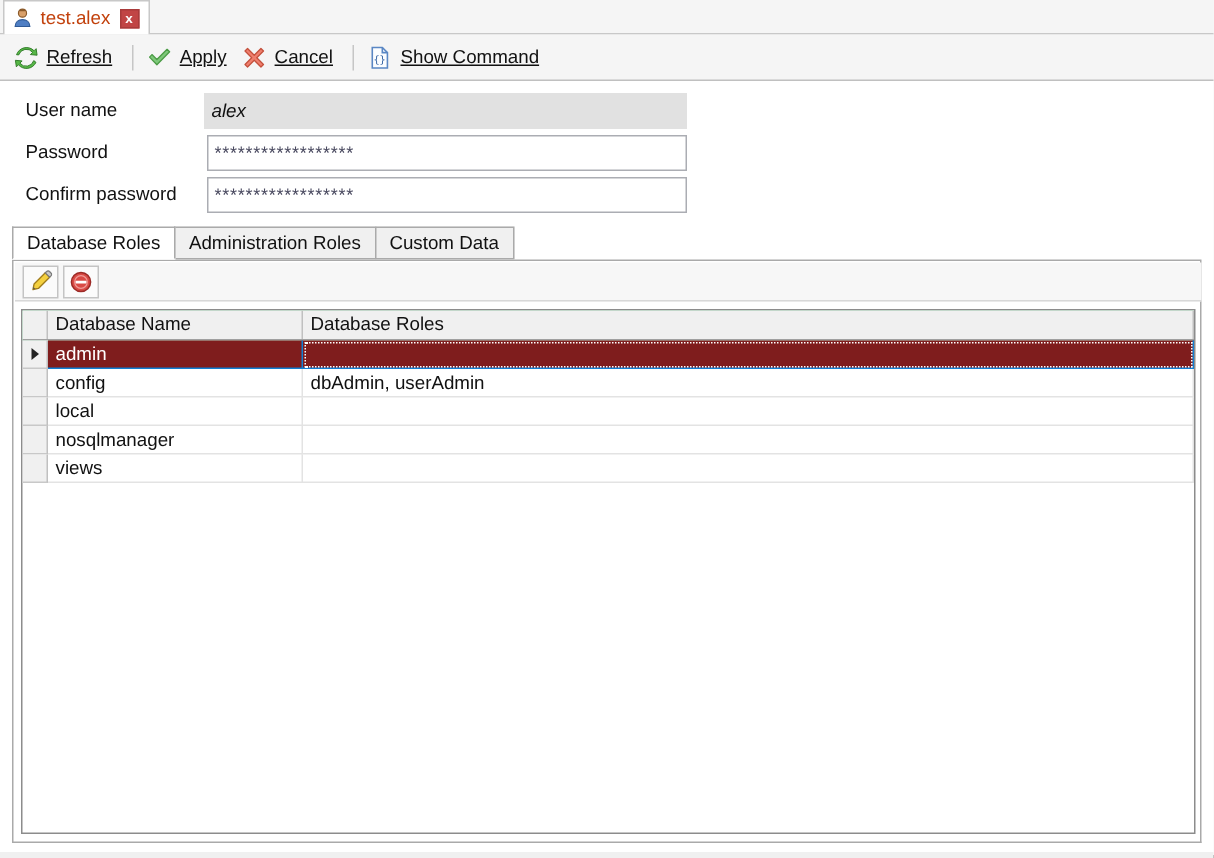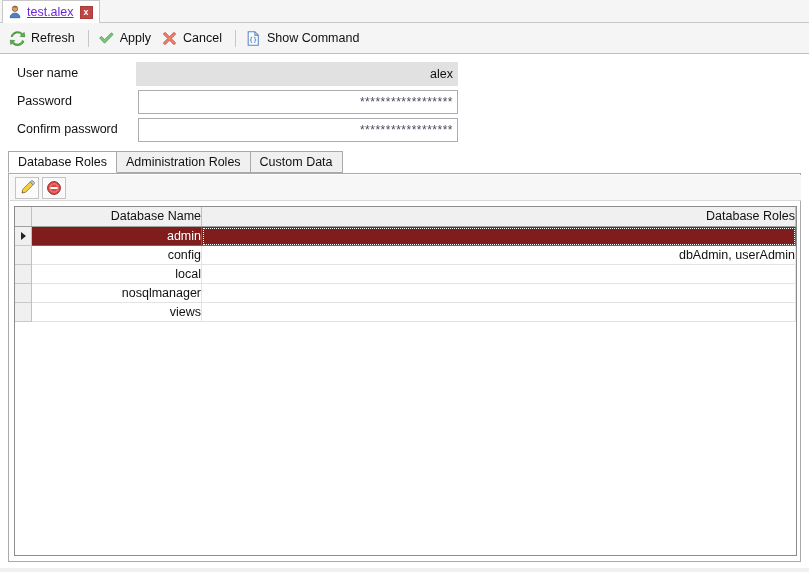--- a/index.html
+++ b/index.html
@@ -44,24 +44,23 @@
     align-items: center;
     padding: 0 6px 0 5px;
     background: #ffffff;
     border-left: 1px solid #c8c8c8;
     border-right: 1px solid #c8c8c8;
     border-top: 1px solid #c8c8c8;
     box-sizing: border-box;
   }
   .doc-tab .tab-label {
     font-size: 12.5px;
-    color: #6d28d9;
+    color: #c2410c;
     margin: 0 6px 0 5px;
     white-space: nowrap;
-    text-decoration: underline;
   }
   .tab-close {
     width: 13px; height: 13px;
     background: #c14545;
     border: 1px solid #a93b3b;
     color: #ffffff;
     font-size: 9px;
     font-weight: bold;
     line-height: 11px;
     text-align: center;
@@ -92,37 +91,37 @@
     padding: 0 6px 0 2px;
     cursor: pointer;
     border: 1px solid transparent;
     box-sizing: border-box;
   }
   .tb-btn .lbl {
     font-size: 12.5px;
     margin-left: 5px;
     color: #111;
     white-space: nowrap;
+    text-decoration: underline;
   }
   .tb-sep {
     width: 1px;
     height: 17px;
     background: #c6c6c6;
     margin: 0 6px;
   }
   .tb-ico { width: 17px; height: 17px; display:block; }
 
   
   .content {
     position: absolute;
     left: 0; top: 54px;
     width: 809px; height: 516px;
     background: #ffffff;
     box-sizing: border-box;
-    text-align: right;
   }
 
   
   .form {
     position: absolute;
     left: 0; top: 0;
     width: 809px;
   }
   .form-label {
     position: absolute;
@@ -374,21 +373,21 @@
       </span>
       <span class="lbl">Show Command</span>
     </div>
   </div>
 
   <div class="content">
 
     <div class="form">
 
       <div class="form-label" style="top:12px;">User name</div>
-      <div class="fld readonly" style="left:136px; top:8px; width:322px;">alex</div>
+      <div class="fld readonly" style="left:136px; top:8px; width:322px;font-style:italic;">alex</div>
 
       <div class="form-label" style="top:40px;">Password</div>
       <div class="fld text pw" style="left:138px; top:36px; width:320px;">******************</div>
 
       <div class="form-label" style="top:68px;">Confirm password</div>
       <div class="fld text pw" style="left:138px; top:64px; width:320px;">******************</div>
     </div>
 
     <div class="tabctl">
       <div class="tabctl-head">

